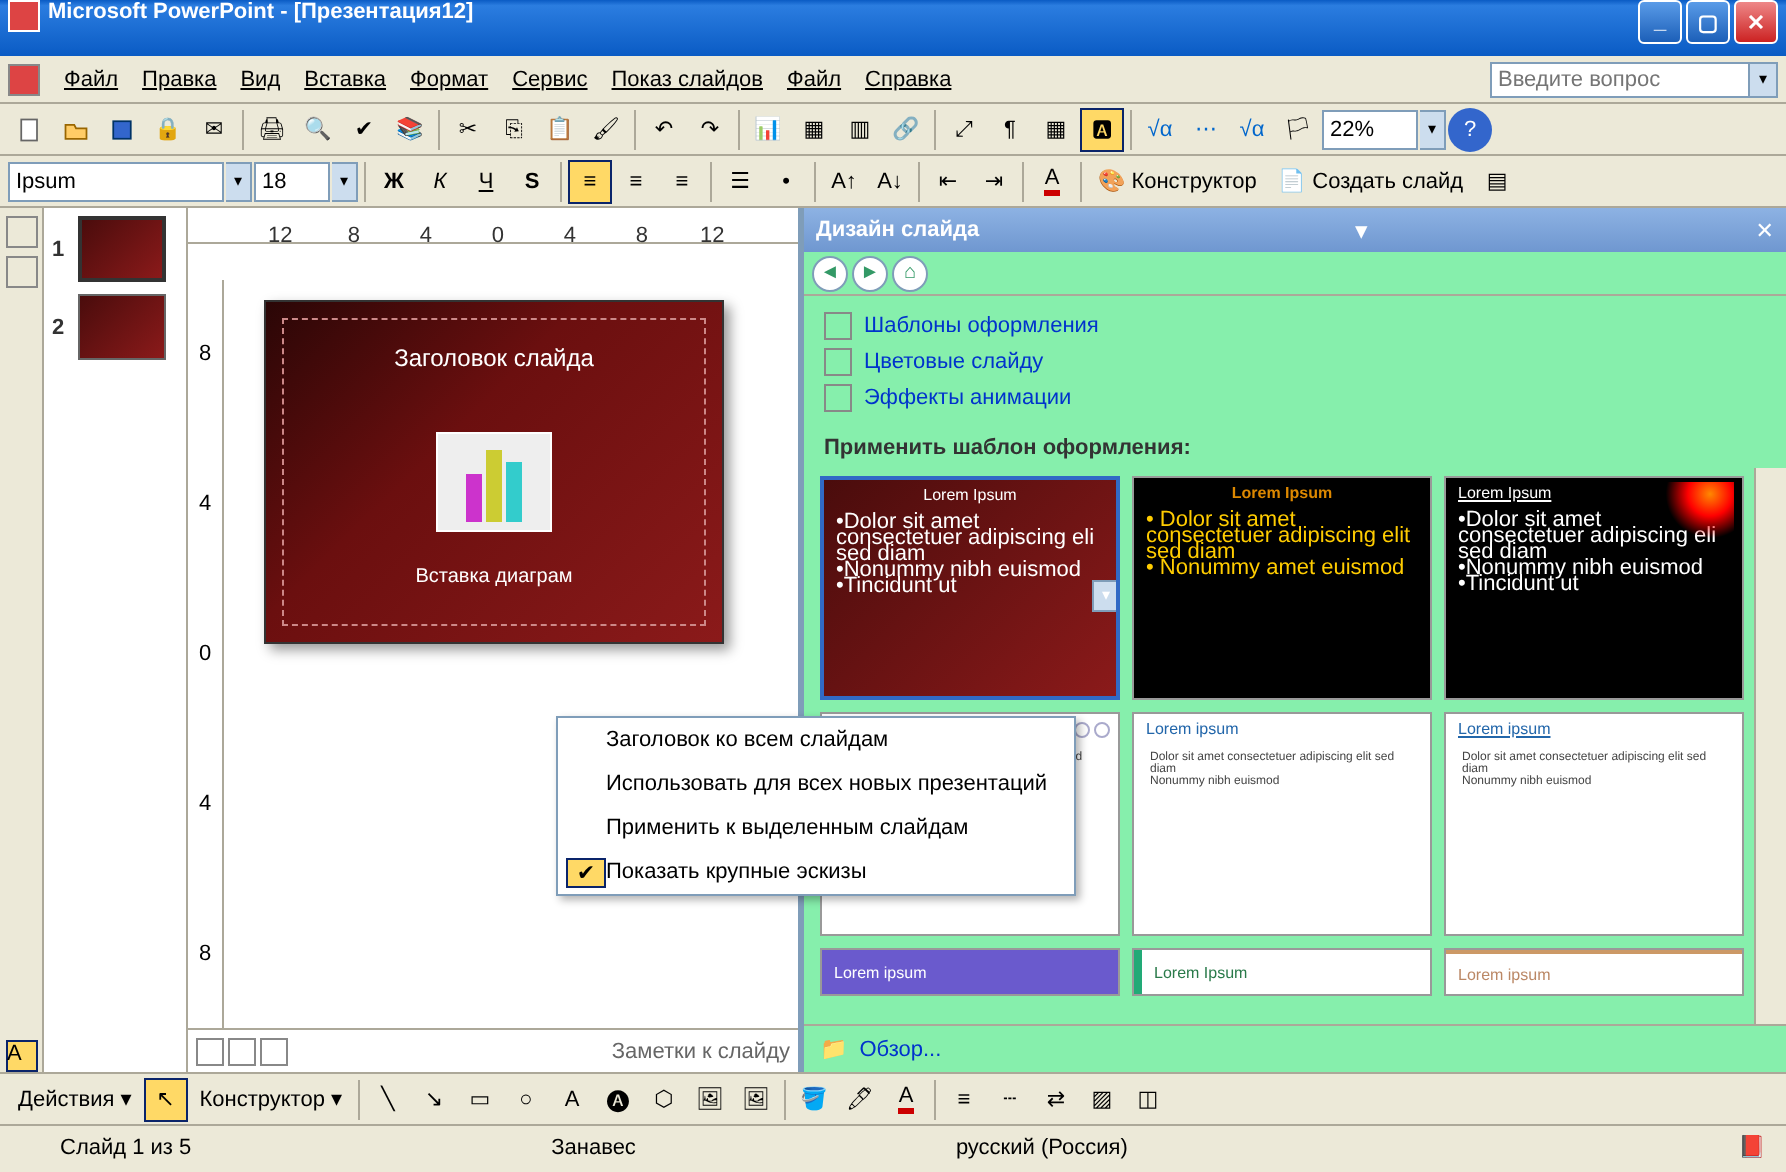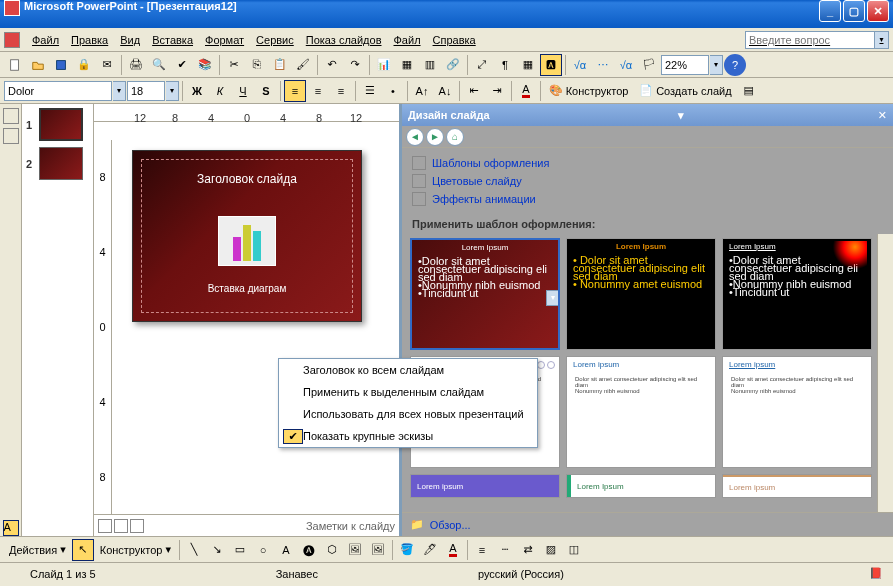--- a/index.html
+++ b/index.html
@@ -7,21 +7,21 @@
 .titlebar { background: linear-gradient(#0a5bc4, #2b7de0 10%, #0a5bc4); height: 28px; display: flex; align-items: flex-start; padding: 0 4px; color: #fff; font-weight: bold; font-size: 13px; }
 .titlebar .icon { width: 16px; height: 16px; background: #d44; margin-right: 4px; border: 1px solid #fff; }
 .titlebar .title { flex: 1; }
 .winbtns { display: flex; gap: 2px; }
 .winbtn { width: 22px; height: 22px; background: linear-gradient(#5a9be8,#1c5fb8); border: 1px solid #fff; border-radius: 3px; display: flex; align-items: center; justify-content: center; color: #fff; font-weight: bold; }
 .winbtn.close { background: linear-gradient(#e88,#c22); }
 .menubar { background: #ece9d8; height: 24px; display: flex; align-items: center; padding: 0 4px; border-bottom: 1px solid #aca899; }
 .menubar .appicon { width: 16px; height: 16px; background: #d44; margin-right: 6px; border: 1px solid #888; }
 .menuitem { padding: 2px 6px; cursor: default; }
 .menuitem u { text-decoration: underline; }
-.searchbox { margin-left: auto; display: flex; align-items: center; text-decoration: underline; }
+.searchbox { margin-left: auto; display: flex; align-items: center; }
 .searchbox input { width: 130px; height: 18px; border: 1px solid #7f9db9; padding: 0 3px; color: #888; font-size: 11px; }
 .searchbox .dd { width: 14px; height: 18px; border: 1px solid #7f9db9; border-left: none; background: #cde; text-align: center; line-height: 16px; font-size: 8px; }
 .toolbar { background: #ece9d8; height: 26px; display: flex; align-items: center; padding: 0 4px; border-bottom: 1px solid #aca899; gap: 1px; }
 .tbtn { width: 22px; height: 22px; display: flex; align-items: center; justify-content: center; border: 1px solid transparent; cursor: default; }
 .tbtn.hl { background: #ffd966; border: 1px solid #0a246a; }
 .sep { width: 1px; height: 20px; background: #aca899; margin: 0 2px; }
 .fontname { width: 108px; height: 20px; border: 1px solid #7f9db9; padding: 0 3px; background: #fff; display: flex; align-items: center; }
 .fontsize { width: 38px; height: 20px; border: 1px solid #7f9db9; padding: 0 3px; background: #fff; display: flex; align-items: center; }
 .dd2 { width: 13px; height: 20px; border: 1px solid #7f9db9; border-left: none; background: #cde; text-align: center; line-height: 18px; font-size: 8px; }
 .zoom { width: 48px; height: 20px; border: 1px solid #7f9db9; padding: 0 3px; background: #fff; display: flex; align-items: center; }
@@ -30,32 +30,32 @@
 .leftstrip { width: 22px; background: #ece9d8; border-right: 1px solid #aca899; display: flex; flex-direction: column; align-items: center; gap: 4px; padding-top: 4px; }
 .leftstrip .mini { width: 16px; height: 16px; border: 1px solid #888; }
 .leftstrip .mini.sel { background: #ffd966; border: 1px solid #0a246a; }
 .thumbs { width: 72px; background: #fff; border-right: 1px solid #aca899; padding: 4px; }
 .thumbrow { display: flex; align-items: center; gap: 3px; margin-bottom: 6px; }
 .thumbnum { width: 10px; font-weight: bold; color: #333; }
 .thumb { width: 44px; height: 33px; background: linear-gradient(135deg,#4a0c0c,#8b1a1a); border: 1px solid #666; }
 .thumb.sel { border: 2px solid #333; }
 .editor { flex: 1; background: #fff; position: relative; display: flex; flex-direction: column; }
 .ruler { height: 18px; background: #fff; border-bottom: 1px solid #aca899; display: flex; align-items: center; padding-left: 40px; font-size: 9px; color: #333; gap: 26px; }
-.ruler span { display: inline-block; width: 10px; text-align: center; margin-top: 10px; }
+.ruler span { display: inline-block; width: 10px; text-align: right; margin-top: 10px; }
 .canvas { flex: 1; background: #fff; position: relative; overflow: hidden; }
 .slide { position: absolute; left: 38px; top: 28px; width: 230px; height: 172px; background: linear-gradient(135deg,#2a0606,#6b0f0f 40%,#8b1a1a); border: 1px solid #333; box-shadow: 3px 3px 6px rgba(0,0,0,0.4); }
 .slide .inner { position: absolute; inset: 8px; border: 1px dashed #c88; }
 .slide .title { color: #fff; text-align: center; padding-top: 12px; font-size: 12px; }
 .slide .chartbox { position: absolute; left: 50%; top: 50%; transform: translate(-50%,-40%); width: 58px; height: 50px; background: #eee; border: 1px solid #fff; display: flex; align-items: flex-end; justify-content: center; gap: 2px; padding: 4px; }
 .slide .chartbox .bar { width: 8px; }
 .slide .chartlbl { position: absolute; bottom: 18px; width: 100%; text-align: center; color: #fff; font-size: 10px; }
 .notesbar { height: 22px; border-top: 1px solid #aca899; display: flex; align-items: center; padding: 0 4px; background: #fff; justify-content: space-between; }
 .notesicons { display: flex; gap: 2px; margin-right: 6px; }
 .notesicons .ni { width: 14px; height: 14px; border: 1px solid #888; }
-.taskpane { width: 494px; background: #a3a3a3; border-left: 3px solid #7f9db9; display: flex; flex-direction: column; }
+.taskpane { width: 494px; background: #86efac; border-left: 3px solid #7f9db9; display: flex; flex-direction: column; }
 .taskhdr { background: linear-gradient(#8db2e3,#6f97d0); height: 22px; display: flex; align-items: center; padding: 0 6px; color: #fff; font-weight: bold; }
 .taskhdr .x { margin-left: auto; font-weight: normal; cursor: default; }
 .tasknav { height: 22px; display: flex; align-items: center; padding: 0 4px; gap: 2px; border-bottom: 1px solid #aca899; }
 .tasknav .nbtn { width: 18px; height: 18px; border: 1px solid #7f9db9; border-radius: 50%; text-align: center; line-height: 16px; font-size: 10px; color: #396; background: #fff; }
 .tasklinks { padding: 6px 10px; }
 .tasklinks .lnk { display: flex; align-items: center; gap: 6px; padding: 2px 0; color: #0033cc; cursor: default; }
 .tasklinks .lnk .li { width: 14px; height: 14px; border: 1px solid #888; }
 .taskhdr2 { padding: 4px 10px; font-weight: bold; color: #333; }
 .templates { flex: 1; overflow: hidden; padding: 4px 8px; display: flex; flex-wrap: wrap; gap: 6px; align-content: flex-start; position: relative; }
 .tpl { width: 150px; height: 112px; border: 1px solid #999; background: #fff; position: relative; overflow: hidden; font-size: 7px; }
@@ -164,21 +164,21 @@
   <div class="tbtn" style="color:#06c">√α</div>
   <div class="tbtn" style="color:#06c">⋯</div>
   <div class="tbtn" style="color:#06c">√α</div>
   <div class="tbtn">🏳</div>
   <div class="zoom">22%</div>
   <div class="dd2">▾</div>
   <div class="tbtn" style="background:#36c;color:#fff;border-radius:50%">?</div>
 </div>
 
 <div class="toolbar">
-  <div class="fontname">Dolor</div>
+  <div class="fontname">Ipsum</div>
   <div class="dd2">▾</div>
   <div class="fontsize">18</div>
   <div class="dd2">▾</div>
   <div class="sep"></div>
   <div class="tbtn">
       <b>Ж</b>
     </div>
   <div class="tbtn">
       <i>К</i>
     </div>
@@ -360,25 +360,25 @@
   </div>
 </div>
 
 <div class="ctxmenu">
   <div class="row">
       <span class="chk"></span>
       <span>Заголовок ко всем слайдам</span>
     </div>
   <div class="row">
       <span class="chk"></span>
-      <span>Применить к выделенным слайдам</span>
+      <span>Использовать для всех новых презентаций</span>
     </div>
   <div class="row">
       <span class="chk"></span>
-      <span>Использовать для всех новых презентаций</span>
+      <span>Применить к выделенным слайдам</span>
     </div>
   <div class="row">
       <span class="chk on">✔</span>
       <span>Показать крупные эскизы</span>
     </div>
 </div>
 
 <div class="drawbar">
   <div class="txtbtn"><span>Действия</span> ▾</div>
   <div class="tbtn hl">↖</div>

